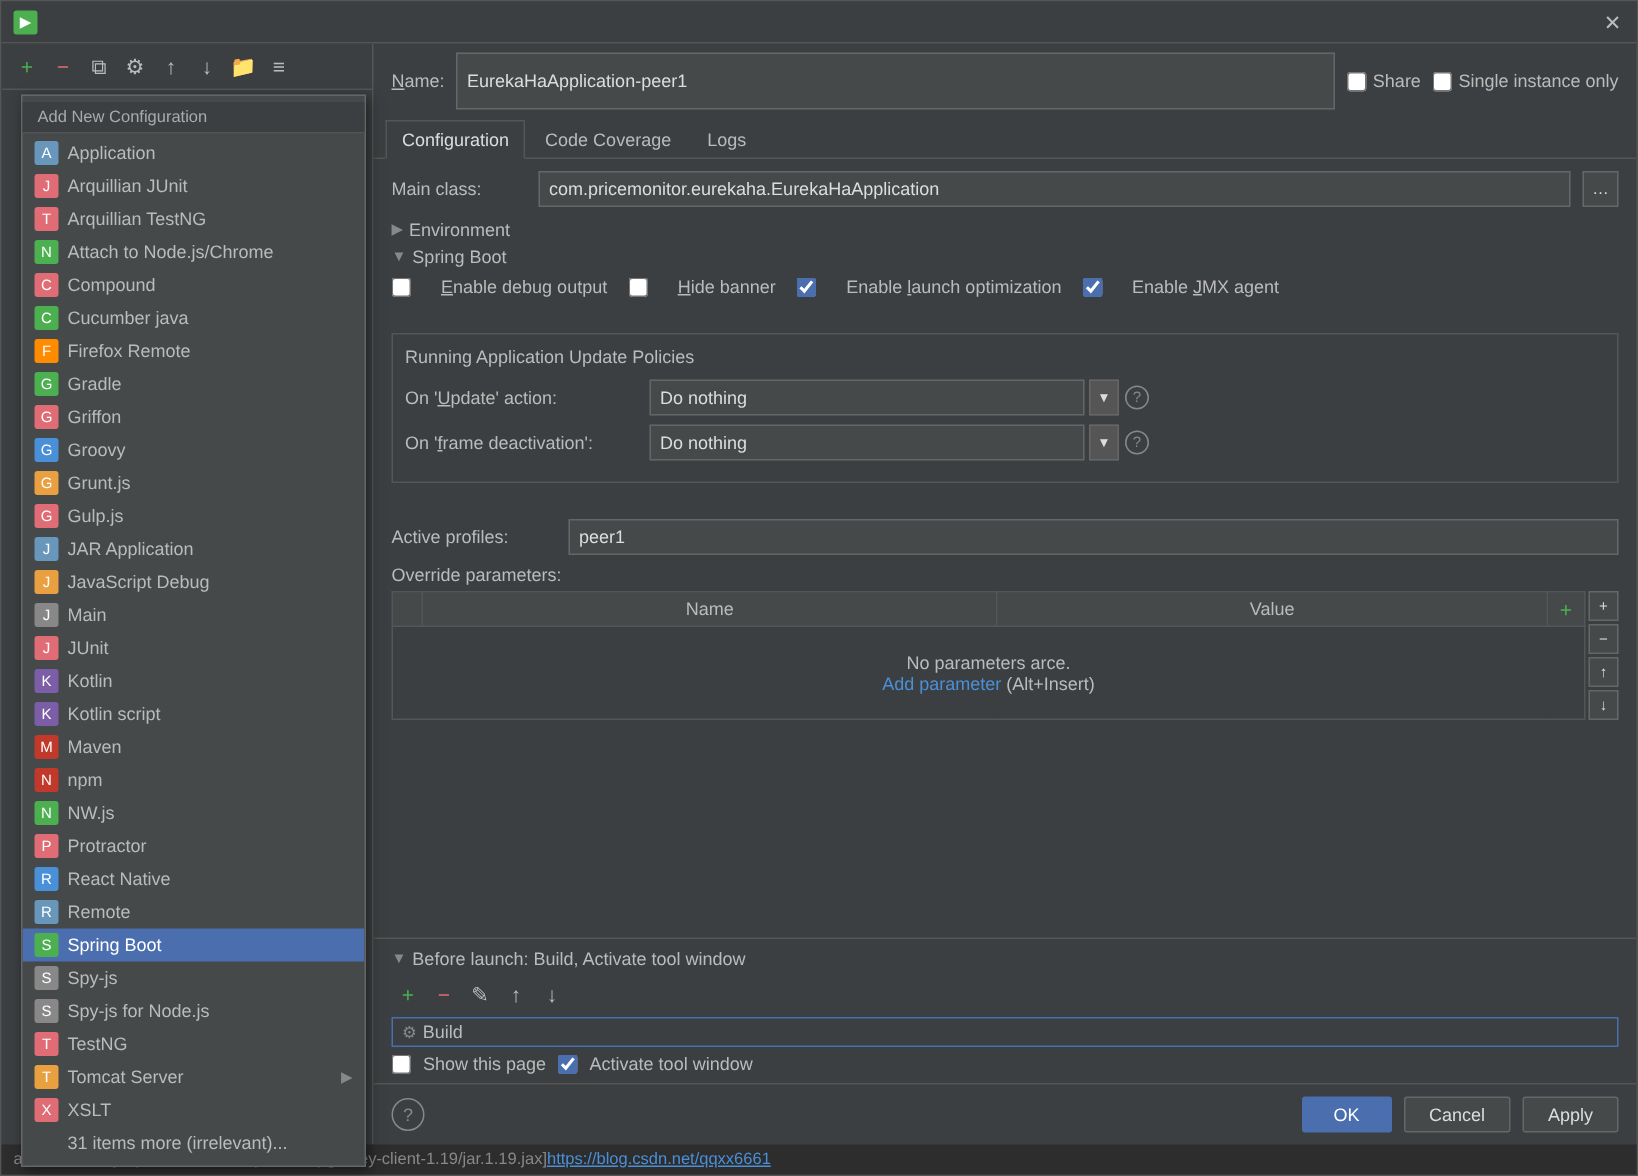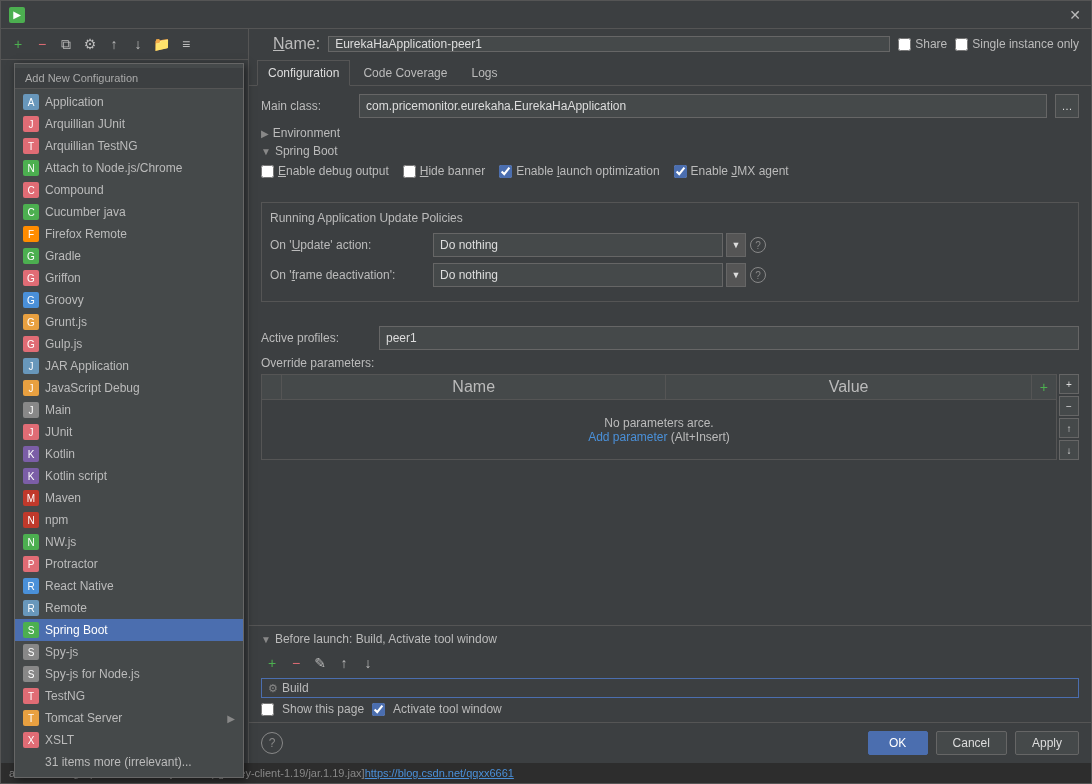--- a/index.html
+++ b/index.html
@@ -155,32 +155,31 @@
     }
     .top-row {
       display: flex;
       align-items: center;
       padding: 6px 12px;
       gap: 8px;
       flex-shrink: 0;
     }
     .name-label {
       color: #bbbbbb;
-      font-size: 16px;
-      margin-left: 12px;
+      font-size: 12px;
     }
     .name-label span { text-decoration: underline; }
     .name-input {
       flex: 1;
       background: #45494a;
       border: 1px solid #666;
       color: #ddd;
       padding: 2px 6px;
       font-size: 12px;
-      height: 16px;
+      height: 38px;
     }
     .share-checkbox-row {
       display: flex;
       align-items: center;
       gap: 4px;
       flex-shrink: 0;
     }
     .share-cb { width: 13px; height: 13px; }
     .share-label { font-size: 12px; color: #bbbbbb; }
     .single-instance-row {
@@ -274,21 +273,21 @@
     .checkbox-row {
       display: flex;
       align-items: center;
       flex-wrap: wrap;
       gap: 14px;
       margin: 6px 0;
     }
     .checkbox-item {
       display: flex;
       align-items: center;
-      gap: 4px;
+      gap: 20px;
     }
     .cb { width: 13px; height: 13px; }
     .cb-label { font-size: 12px; color: #bbbbbb; }
     .cb-label span { text-decoration: underline; }
     .running-policies {
       border: 1px solid #555;
       padding: 8px;
       margin: 24px 0;
     }
     .policies-title {
@@ -378,21 +377,21 @@
       margin-bottom: 4px;
     }
     .params-table {
       width: 100%;
       border-collapse: collapse;
       border: 1px solid #555;
     }
     .params-table th {
       background: #45494a;
       color: #bbbbbb;
-      font-size: 16px;
+      font-size: 12px;
       padding: 3px 8px;
       border: 1px solid #555;
       font-weight: normal;
       text-align: center;
     }
     .params-table td {
       padding: 3px 8px;
       border: 1px solid #555;
       color: #bbbbbb;
       font-size: 12px;

